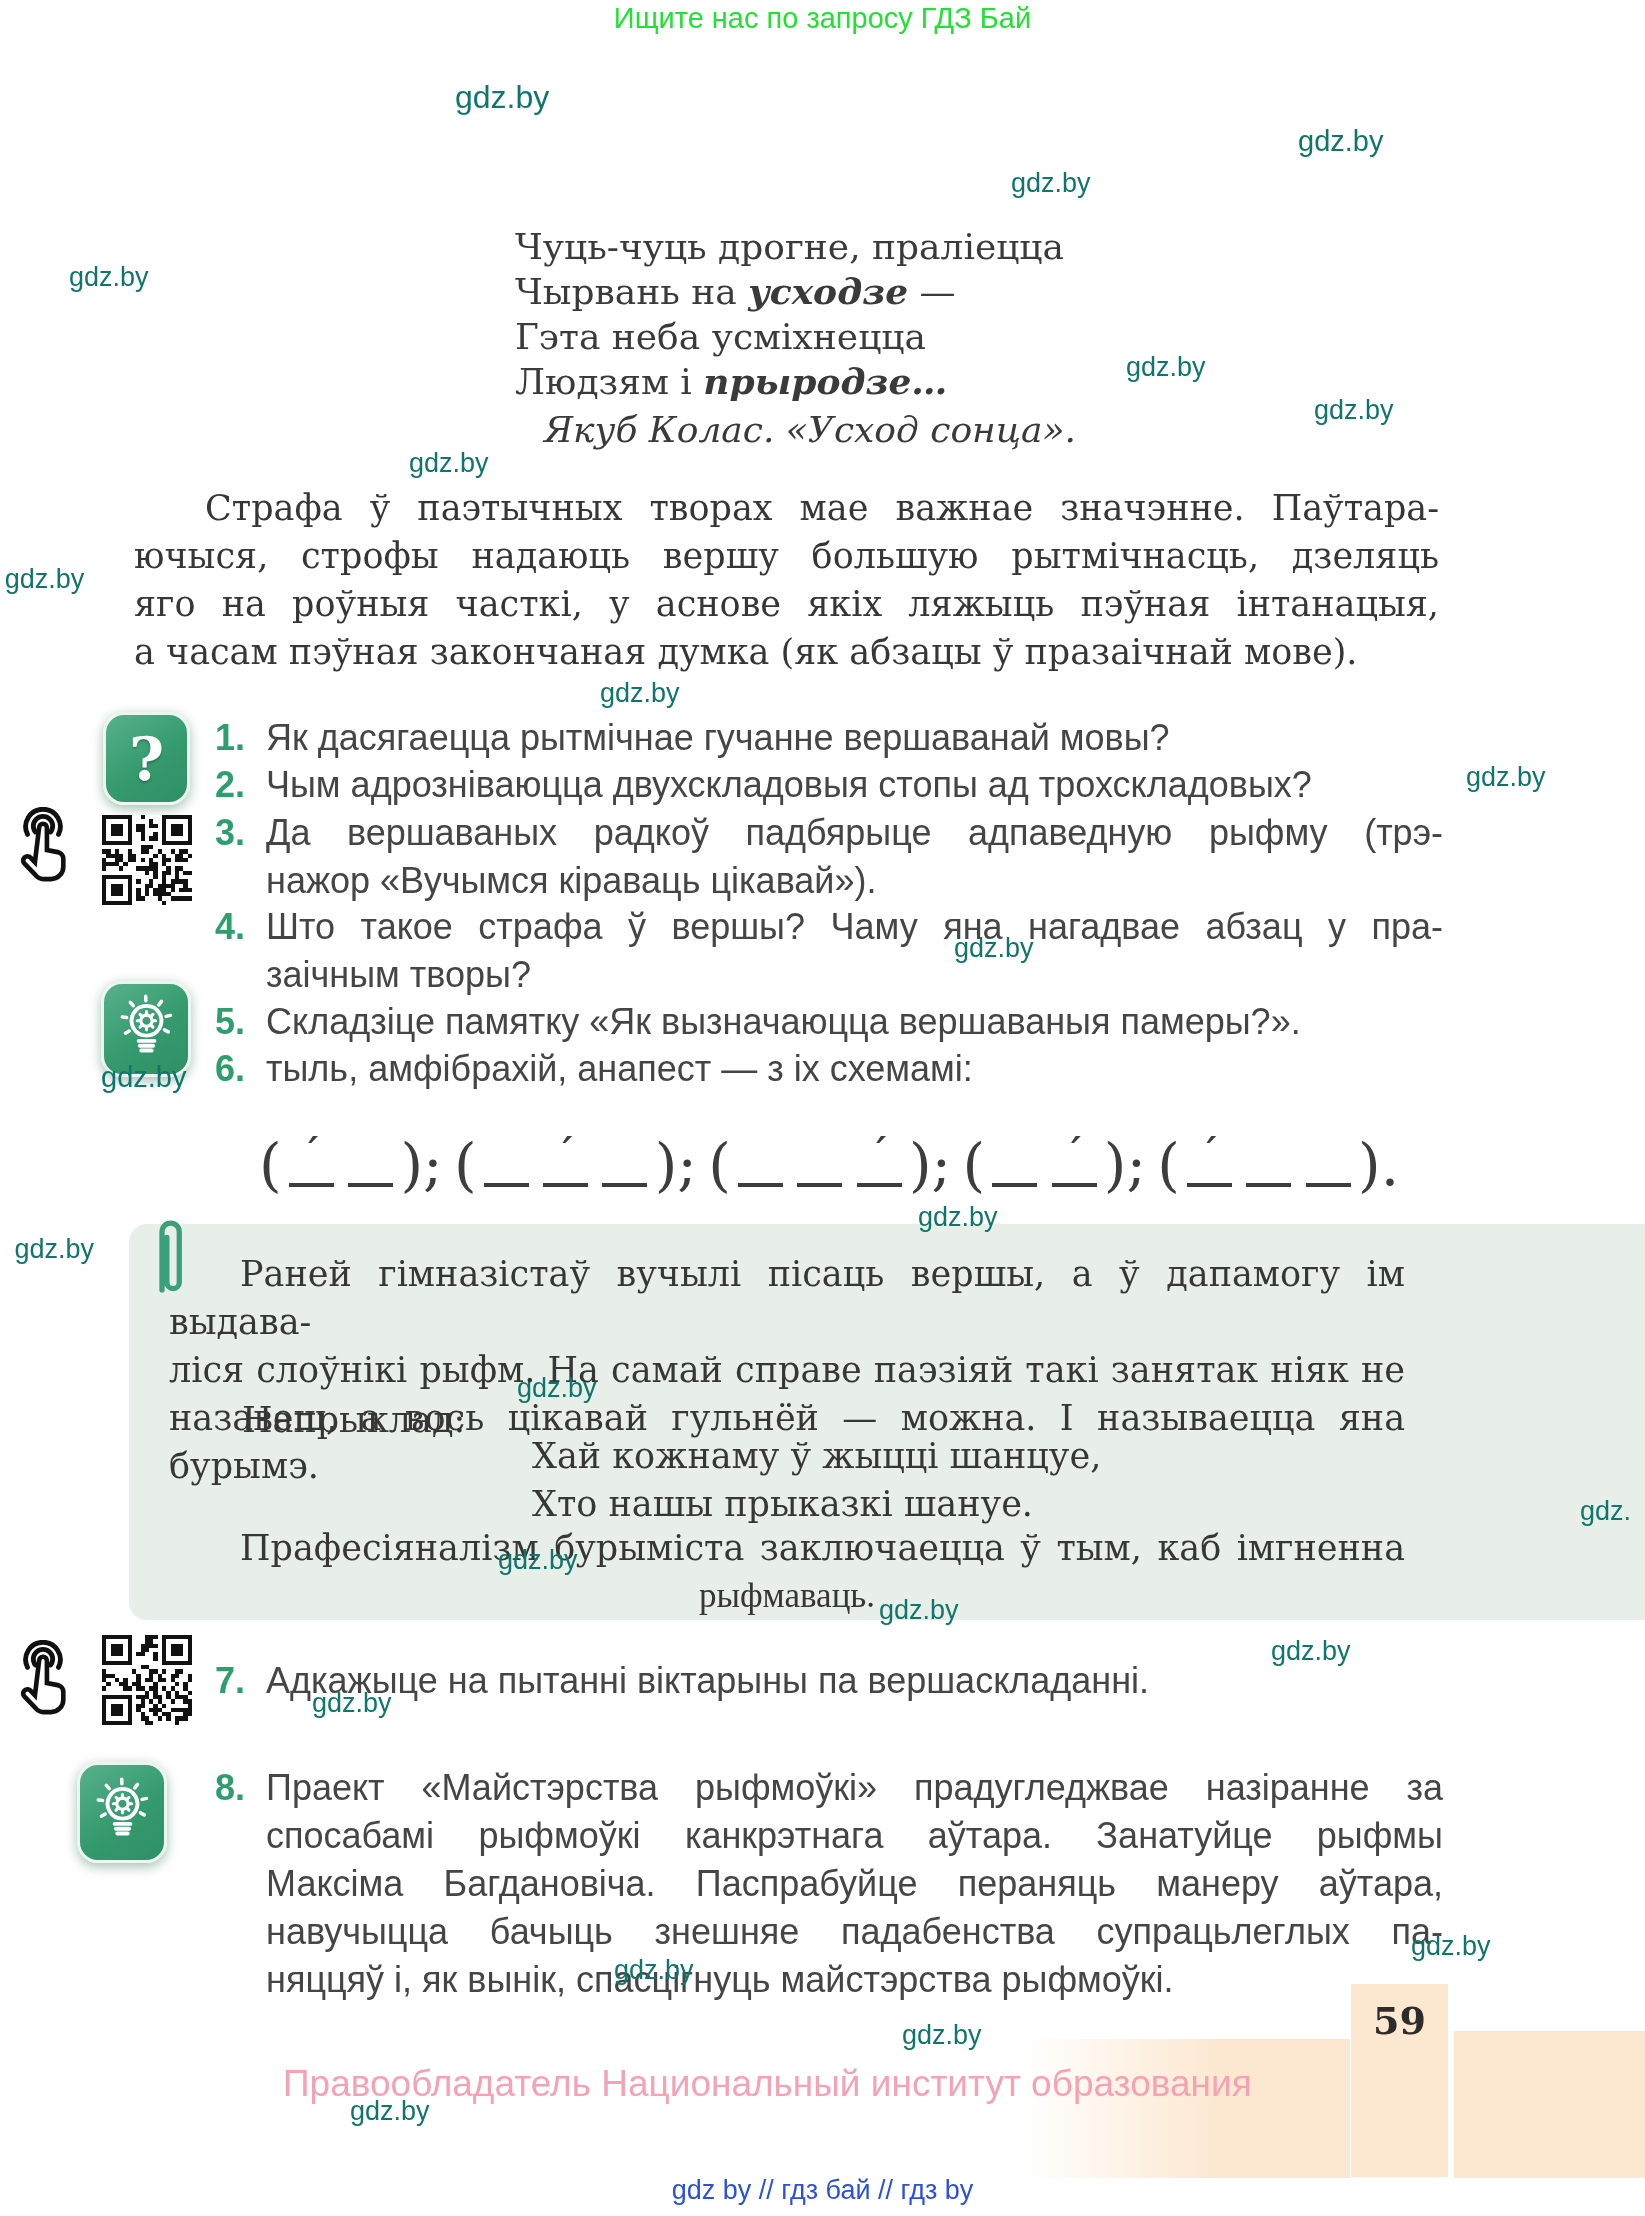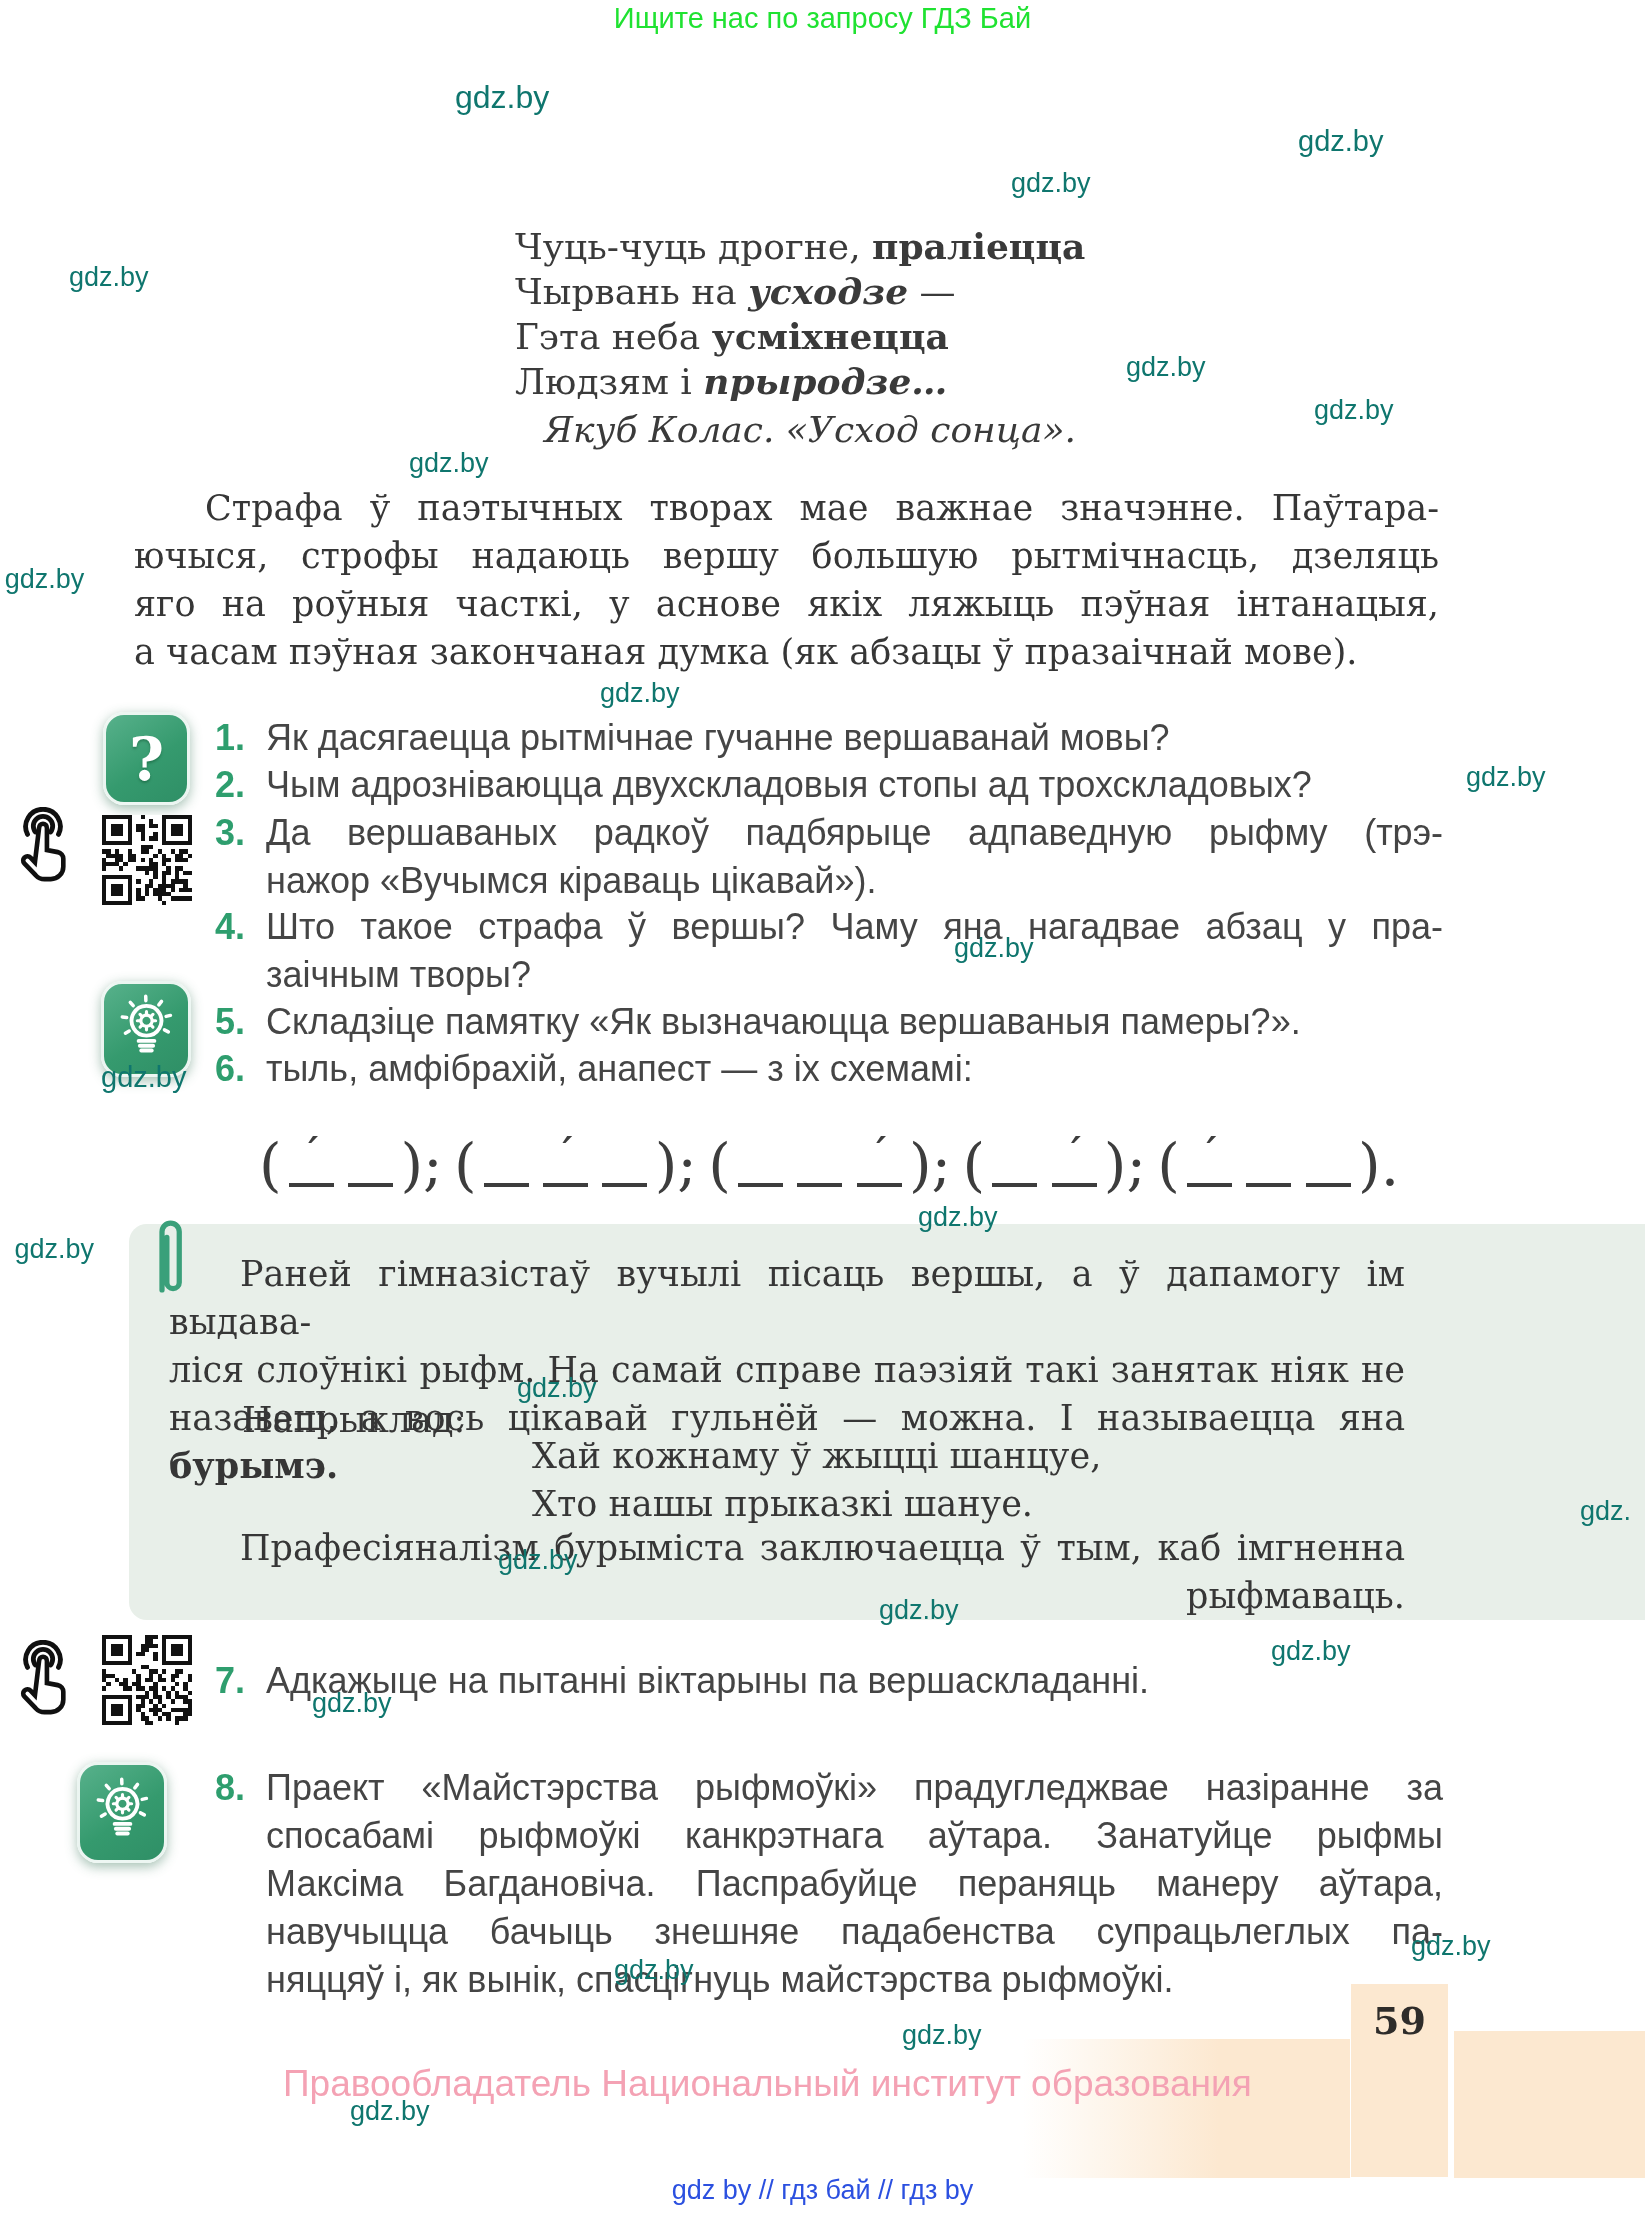--- a/index.html
+++ b/index.html
@@ -4,21 +4,21 @@
 <style>
   html,body{margin:0;padding:0;background:#fff;}
   .page{position:relative;width:1645px;height:2216px;background:#ffffff;overflow:hidden;
         font-family:"DejaVu Serif",serif;color:#333;}
   .abs{position:absolute;}
   
   .promo{position:absolute;left:0;top:1.6px;width:100%;text-align:center;
          font:400 29px/32px "Liberation Sans",sans-serif;color:#1fe231;}
   
   .poem-line{font:400 36px/45px "DejaVu Serif",serif;color:#3a3a3a;white-space:nowrap;}
-  .st-b{font-weight:700;}
+  .st-b{font-weight:400;}
   .st-bi{font-weight:700;font-style:italic;text-align:right;}
   .poem-attr{position:absolute;left:544px;top:409px;font:italic 400 36px/42px "DejaVu Serif",serif;color:#3a3a3a;white-space:nowrap;}
   
   .serif-line{font:400 35px/48px "DejaVu Serif",serif;color:#363636;text-align:justify;}
   .jl{text-align-last:justify;}
   .ind{text-indent:71px;}
   
   .q-row{position:absolute;left:0;width:1443px;}
   .q-num{position:absolute;left:187px;width:58px;text-align:right;
          font:700 36px/48px "Liberation Sans",sans-serif;color:#2e9e6e;}
@@ -311,21 +311,21 @@
         <div class="box-line jl"><span>ліся слоўнікі рыфм. На самай справе паэзіяй такі занятак ніяк не</span></div>
         <div class="box-line"><span>назавеш, а вось цікавай гульнёй — можна. І называецца яна </span><span class="st-b">бурымэ.</span></div>
       </div>
     <div class="abs" style="left:113px;top:172px;font:400 35px/48px 'DejaVu Serif',serif;color:#363636;">Напрыклад:</div>
     <div class="abs" style="left:403px;top:208px;" id="box-couplet">
         <div class="box-line" style="text-align: left;">Хай кожнаму ў жыцці шанцуе,</div>
         <div class="box-line" style="text-align: left;">Хто нашы прыказкі шануе.</div>
       </div>
     <div class="abs" style="left:40px;top:300px;width:1236px;" id="box-p2">
         <div class="box-line jl ind"><span>Прафесіяналізм бурыміста заключаецца ў тым, каб імгненна</span></div>
-        <div class="box-line" style="text-align: right;"><span>рыфмаваць.</span></div>
+        <div class="box-line" style="text-align: center; font-family: Liberation Serif, serif;"><span>рыфмаваць.</span></div>
       </div>
   </div>
 
   <div class="abs" style="left:147px;top:1203px;">
     <svg width="45" height="110" viewBox="0 0 24 50">
       <path d="M8 42 V11 a4.6 4.6 0 0 1 9.2 0 v27 a3.3 3.3 0 0 1 -6.6 0 V14" fill="none" stroke="#3aa07a" stroke-width="2.8" stroke-linecap="round"></path>
     </svg>
   </div>
 
   <div class="abs" style="left:13px;top:1640px;">

